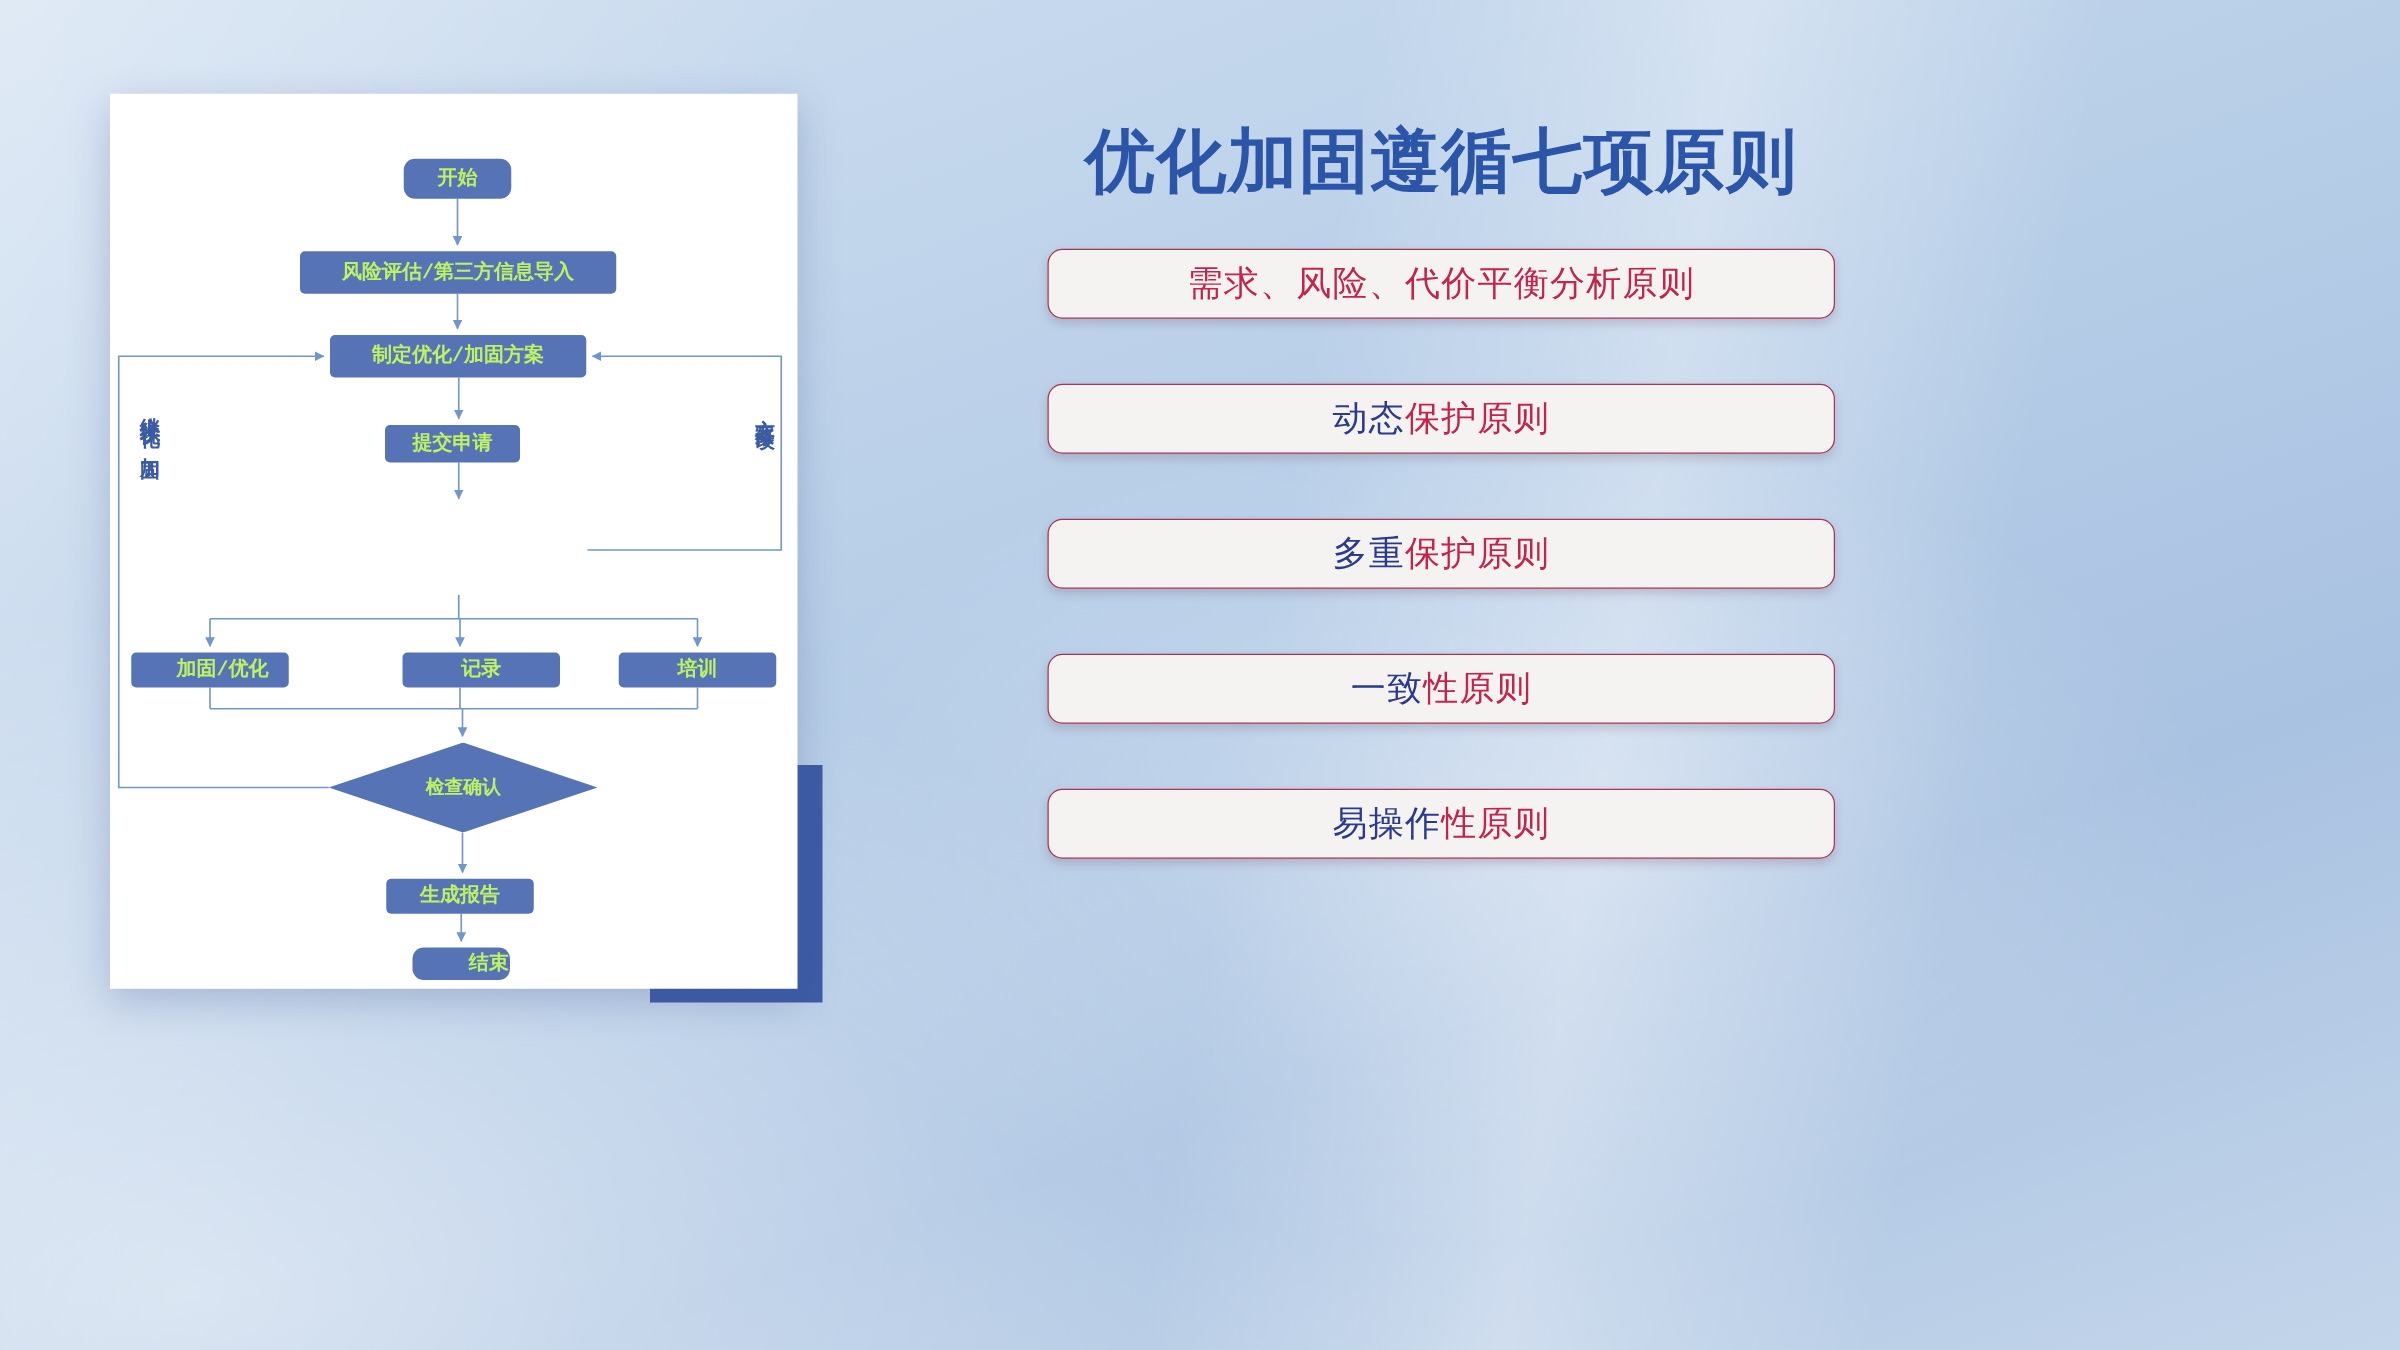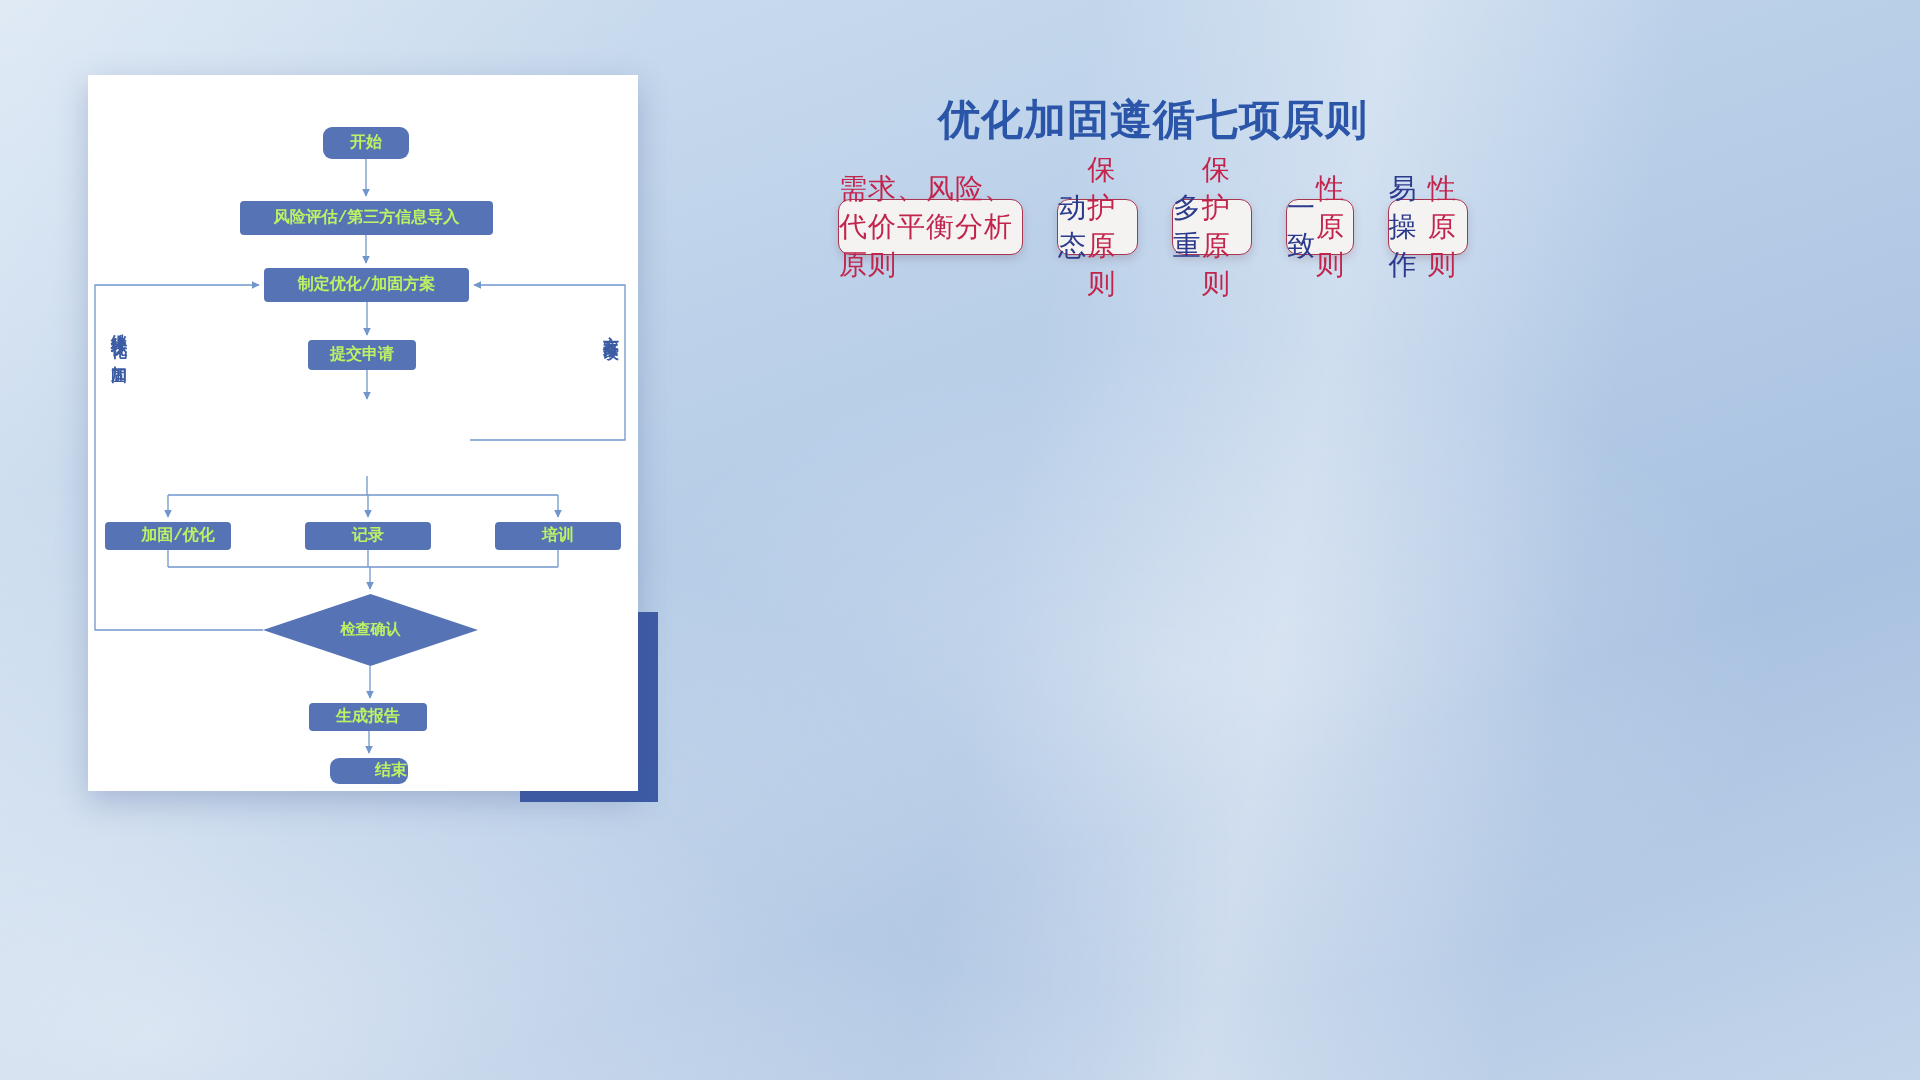--- a/index.html
+++ b/index.html
@@ -49,43 +49,43 @@
   .flow-diamond{
     clip-path:polygon(50% 0, 100% 50%, 50% 100%, 0 50%);
     border-radius:0; font-size:15px;
   }
   #n-start   {left:235px; top:52px;  width:86px;  height:32px; border-radius:9px;}
   #n-risk    {left:152px; top:126px; width:253px; height:34px;}
   #n-plan    {left:176px; top:193px; width:205px; height:34px;}
   #n-submit  {left:220px; top:265px; width:108px; height:30px;}
   #n-owner   {left:176px; top:329px; width:206px; height:72px;}
   #n-reinforce{left:17px;  top:447px; width:126px; height:28px;padding-left:20px;}
-  #n-record  {left:217px; top:447px; width:126px; height:28px;}
+  #n-record  {left:234px; top:447px; width:126px; height:28px;}
   #n-training{left:407px; top:447px; width:126px; height:28px;}
   #n-check   {left:175px; top:519px; width:215px; height:72px;}
   #n-report  {left:221px; top:628px; width:118px; height:28px;}
   #n-end     {left:242px; top:683px; width:78px;  height:26px; border-radius:9px;padding-left:44px;}
 
   .v-label{
     position:absolute; writing-mode:vertical-rl; text-orientation:upright;
     color:var(--label-navy); font-weight:bold; font-size:16px; letter-spacing:3px;
     z-index:3;
   }
   #lbl-left {left:20px;  top:246px;}
   #lbl-right{left:512px; top:247px;}
 
   
   .slide-title{
     position:absolute; left:838px; top:92px; width:630px;
-    text-align:center; font-size:42px; font-weight:bold;
+    text-align:center; font-size:56px; font-weight:bold;
     color:var(--title-blue); letter-spacing:1px; z-index:2;
   }
   .principles{
     position:absolute; left:838px; top:199px; width:630px;
-    display:flex; flex-direction:row; gap:34px; z-index:2;
+    display:flex; flex-direction:column; gap:52px; z-index:2;
   }
   .pill{
     height:56px; background:var(--pill-bg);
     border:1.5px solid var(--pill-border); border-radius:12px;
     display:flex; align-items:center; justify-content:center;
     font-size:28px; font-weight:500; letter-spacing:1px;
     box-shadow:0 4px 8px rgba(110,70,90,.22);
   }
   .seg-navy{color:var(--navy-text);}
   .seg-crimson{color:var(--crimson-text);}

